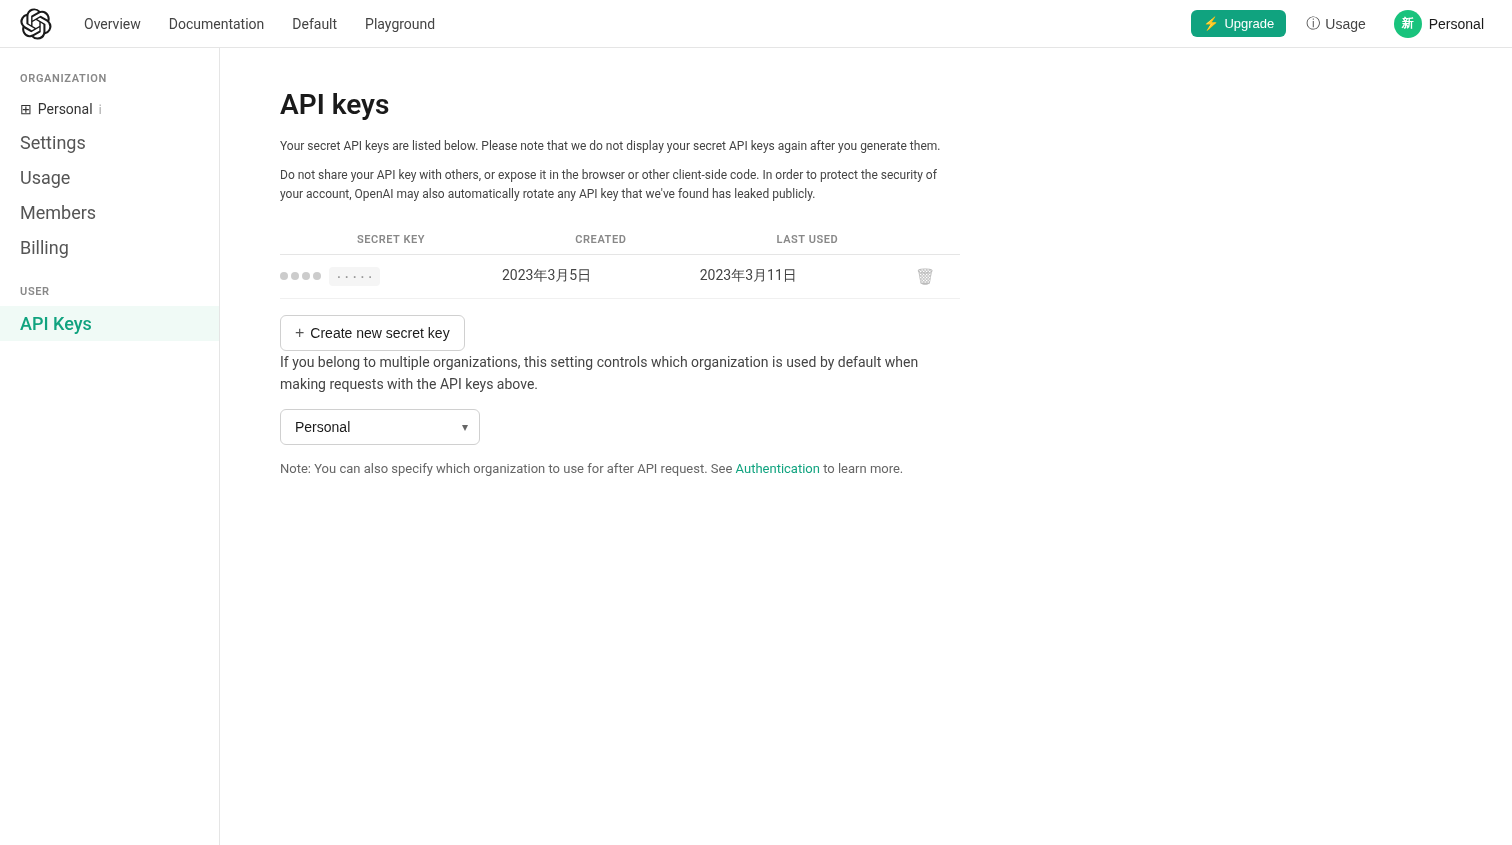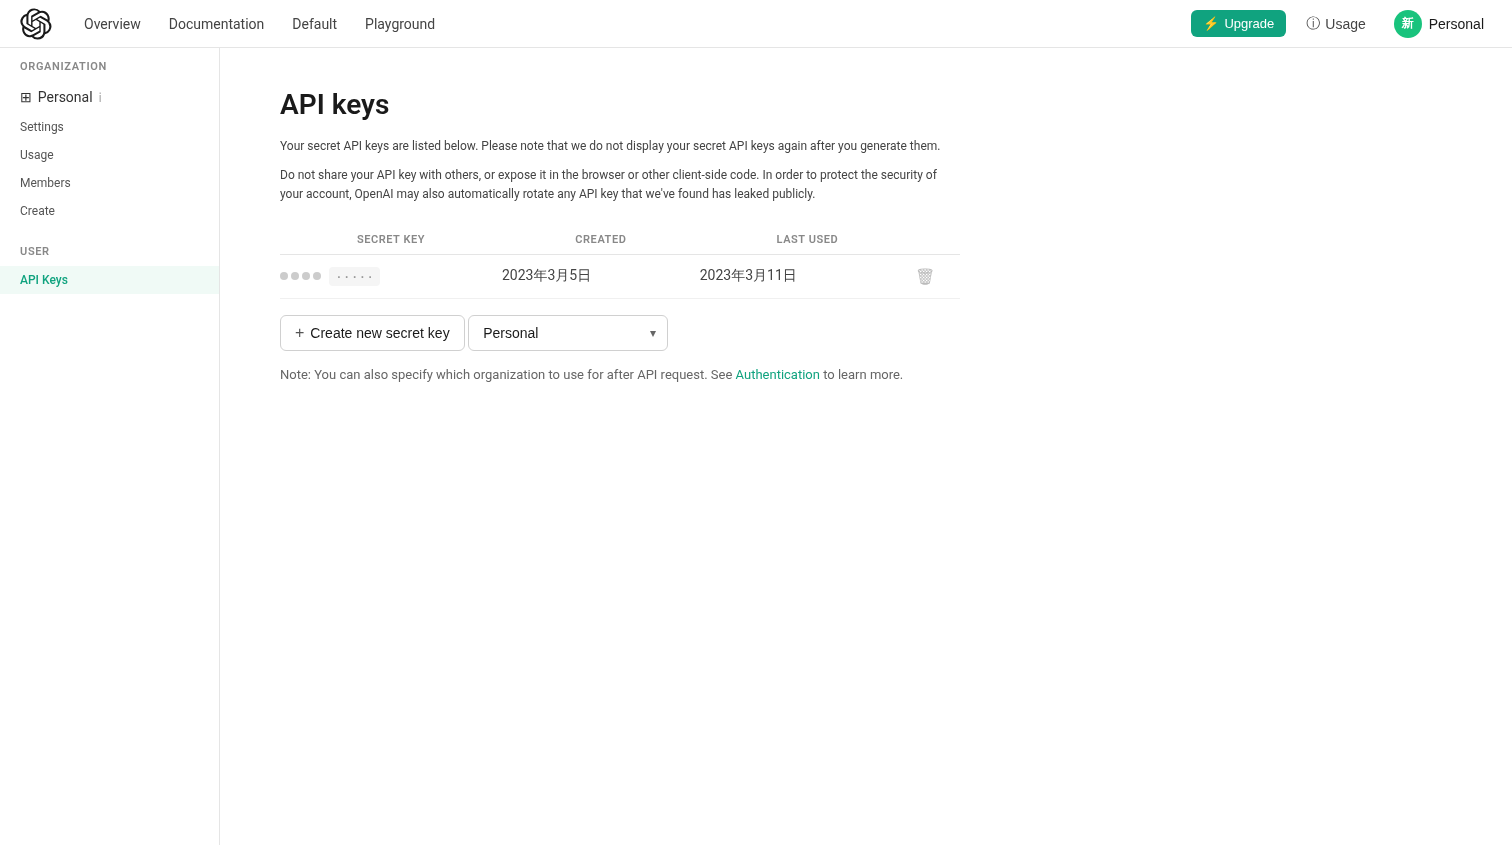--- a/index.html
+++ b/index.html
@@ -34,29 +34,29 @@
       width: 28px; height: 28px; border-radius: 50%; background: #19c37d; display: flex;
       align-items: center; justify-content: center; color: #fff; font-size: 12px; font-weight: 600;
     }
 
     
     .layout { display: flex; margin-top: 48px; min-height: calc(100vh - 48px); }
 
     
     .sidebar {
       width: 220px; min-width: 220px; border-right: 1px solid #e5e5e5;
-      padding: 24px 0; position: fixed; top: 36px; bottom: 0; overflow-y: auto; background: #fff;
+      padding: 24px 0; position: fixed; top: 48px; bottom: 0; overflow-y: auto; background: #fff;
     }
     .sidebar-section-label {
       font-size: 11px; font-weight: 600; color: #888; text-transform: uppercase;
       letter-spacing: 0.06em; padding: 0 20px 8px 20px;
     }
     .sidebar-item {
       display: flex; align-items: flex-start; gap: 8px; padding: 7px 20px;
-      cursor: pointer; color: #555; font-size: 12px; border-radius: 0;
+      cursor: pointer; color: #555; font-size: 18px; border-radius: 0;
     }
     .sidebar-item.active { color: #10a37f; font-weight: 500; background: #f0faf6; }
     .sidebar-section { margin-bottom: 20px; }
     .sidebar-personal-row {
       display: flex; align-items: center; gap: 6px; padding: 7px 20px; cursor: pointer; font-size: 14px; color: #333;
     }
     .sidebar-personal-row .info-icon { color: #aaa; font-size: 13px; }
 
     
     .main { margin-left: 220px; flex: 1; padding: 40px 60px; max-width: 1100px; }
@@ -154,21 +154,21 @@
       <div class="sidebar-item">
         <span>Settings</span>
       </div>
       <div class="sidebar-item">
         <span>Usage</span>
       </div>
       <div class="sidebar-item">
         <span>Members</span>
       </div>
       <div class="sidebar-item">
-        <span>Create</span>
+        <span>Billing</span>
       </div>
     </div>
 
     <div class="sidebar-section">
       <div class="sidebar-section-label">USER</div>
       <div class="sidebar-item active">
         <span>API Keys</span>
       </div>
     </div>
   </aside>
@@ -211,20 +211,21 @@
       </tbody>
     </table>
 
     
     <button class="create-btn">
       <span class="plus">+</span>
       <span>Create new secret key</span>
     </button>
 
     
+    <p class="org-desc">If you belong to multiple organizations, this setting controls which organization is used by default when making requests with the API keys above.</p>
 
     <div class="org-select-wrapper">
       <select class="org-select">
         <option>Personal</option>
       </select>
       <span class="select-chevron">▾</span>
     </div>
 
     <p class="note-text">
       <span>Note: You can also specify which organization to use for after API request. See </span><a href="#">Authentication</a><span> to learn more.</span>

